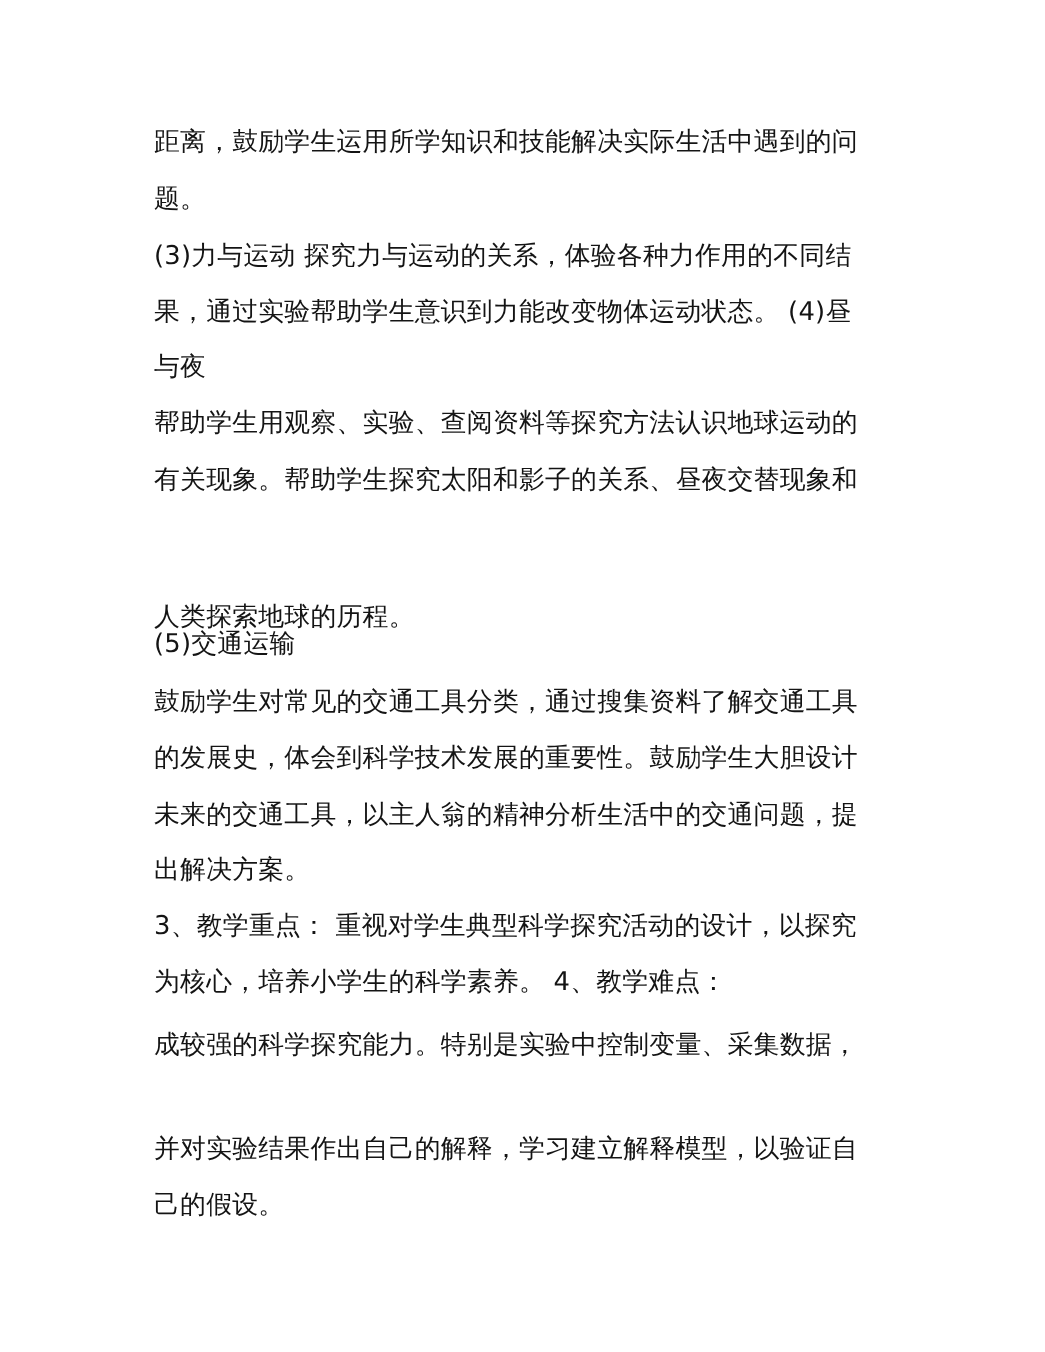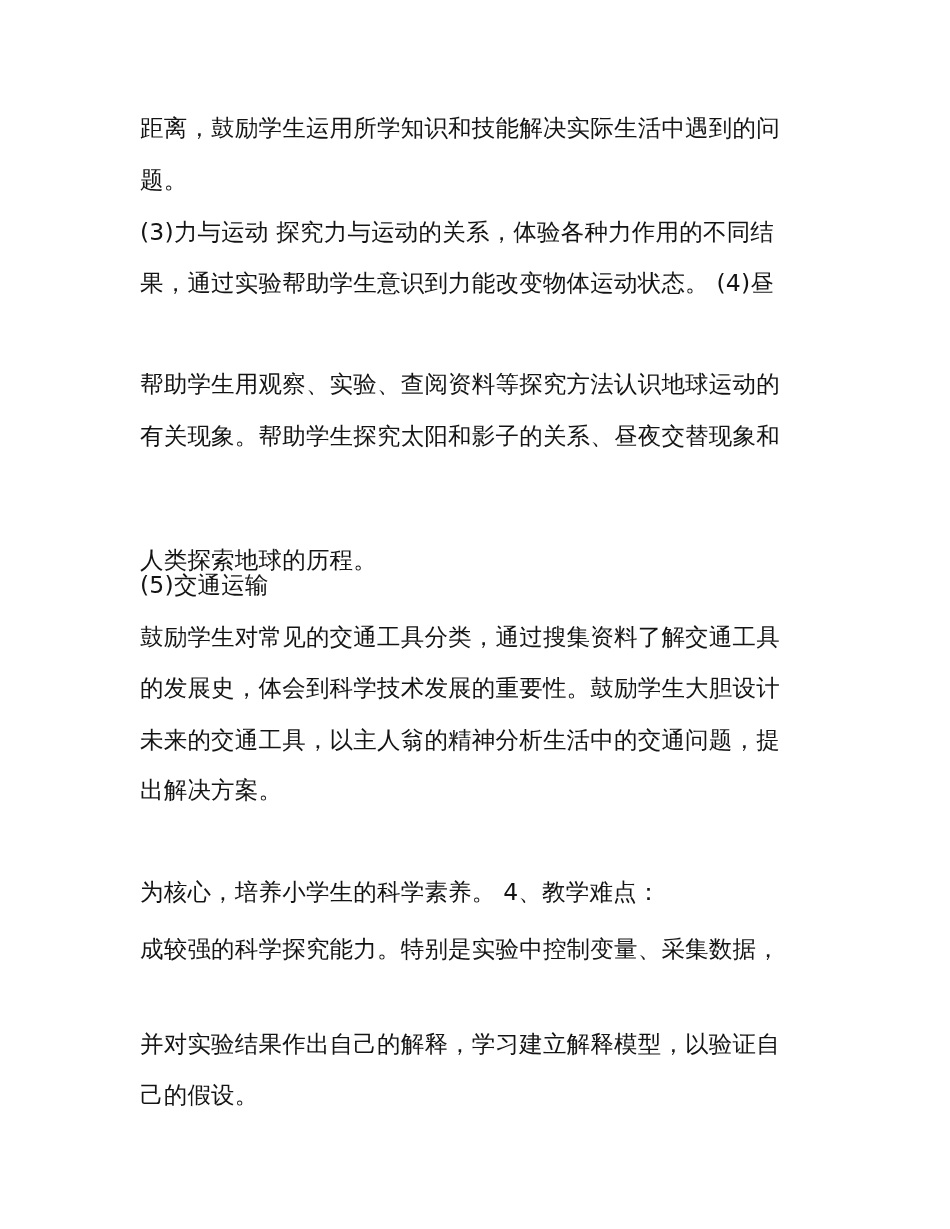--- a/index.html
+++ b/index.html
@@ -35,25 +35,27 @@
     }
   </style>
 </head>
 <body>
 
 <div class="page">
   <div class="line" style="top:108px">距离，鼓励学生运用所学知识和技能解决实际生活中遇到的问</div>
   <div class="line" style="top:160px">题。</div>
   <div class="line" style="top:212px">(3)力与运动 探究力与运动的关系，体验各种力作用的不同结</div>
   <div class="line" style="top:263px">果，通过实验帮助学生意识到力能改变物体运动状态。 (4)昼</div>
+  <div class="line" style="top:313px">与夜</div>
   <div class="line" style="top:364px">帮助学生用观察、实验、查阅资料等探究方法认识地球运动的</div>
   <div class="line" style="top:416px">有关现象。帮助学生探究太阳和影子的关系、昼夜交替现象和</div>
   <div class="line" style="top:540px">人类探索地球的历程。</div>
   <div class="line" style="top:565px">(5)交通运输</div>
   <div class="line" style="top:617px">鼓励学生对常见的交通工具分类，通过搜集资料了解交通工具</div>
   <div class="line" style="top:668px">的发展史，体会到科学技术发展的重要性。鼓励学生大胆设计</div>
   <div class="line" style="top:770px">出解决方案。</div>
   <div class="line" style="top:720px">未来的交通工具，以主人翁的精神分析生活中的交通问题，提</div>
+  <div class="line" style="top:821px">3、教学重点： 重视对学生典型科学探究活动的设计，以探究</div>
   <div class="line" style="top:872px">为核心，培养小学生的科学素养。 4、教学难点：</div>
   <div class="line" style="top:929px">成较强的科学探究能力。特别是实验中控制变量、采集数据，</div>
   <div class="line" style="top:1024px">并对实验结果作出自己的解释，学习建立解释模型，以验证自</div>
   <div class="line" style="top:1075px">己的假设。</div>
 </div>
 
 </body></html>

